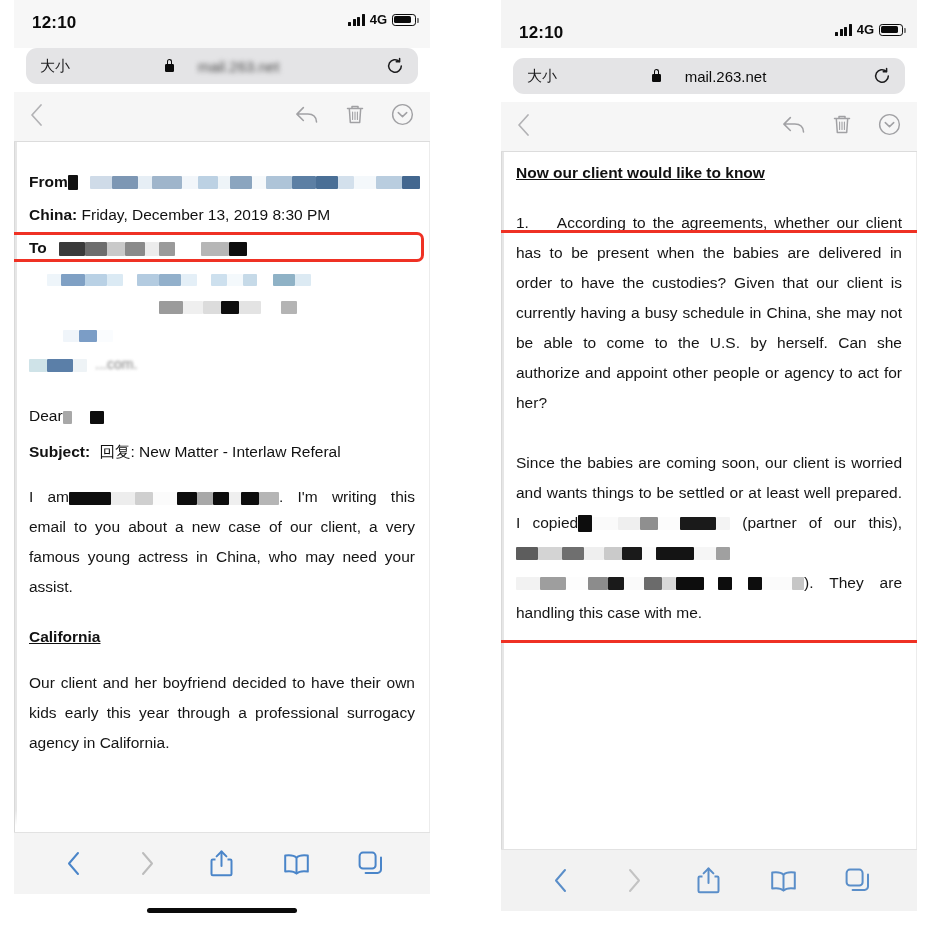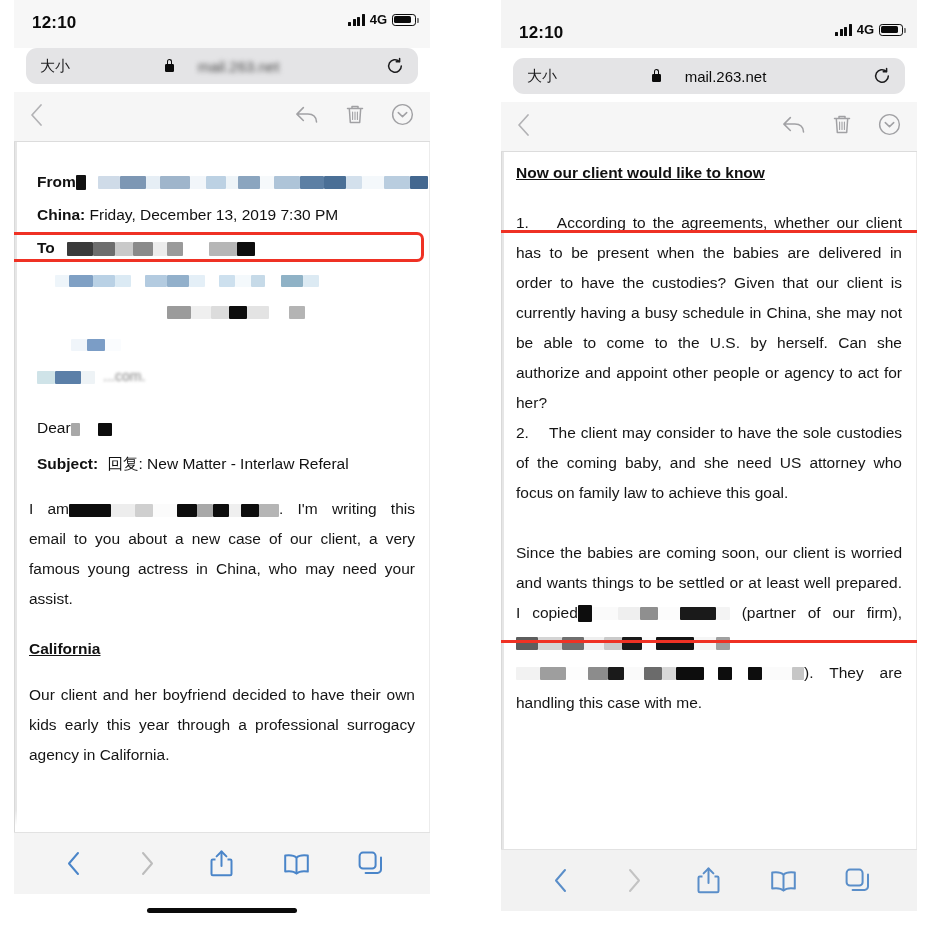--- a/index.html
+++ b/index.html
@@ -85,21 +85,21 @@
   
   .content{
     background:#ffffff;position:relative;overflow:hidden;
     border-left:1px solid #d9d9d9;border-right:1px solid #ececec;
     box-sizing:border-box;
   }
   .phone.left .content{height:690px;}
   .phone.right .content{height:697px;}
   .inner{padding:10px 14px 0 14px;}
 
-  .hdr-line{font-size:15.5px;color:#111;line-height:1.55;margin:8px;white-space:nowrap;}
+  .hdr-line{font-size:15.5px;color:#111;line-height:1.55;margin:0;white-space:nowrap;}
   .hdr-key{font-weight:bold;}
 
   
   .redact{display:inline-block;vertical-align:middle;border-radius:1px;}
   .rgrp{display:inline-flex;align-items:center;gap:0;vertical-align:middle;}
 
   .body-p{
     font-size:15.5px;line-height:30px;color:#151515;text-align:justify;
     margin:0 0 0 0;
   }
@@ -222,21 +222,21 @@
             <span class="redact" style="width:22px;height:13px;background:#4a6f96;"></span>
             <span class="redact" style="width:16px;height:13px;background:#d3e0ec;"></span>
             <span class="redact" style="width:22px;height:13px;background:#f4f8fb;"></span>
             <span class="redact" style="width:26px;height:13px;background:#b9cddf;"></span>
             <span class="redact" style="width:18px;height:13px;background:#43678f;"></span>
           </span>
         </div>
 
         <div class="hdr-line" style="margin-top:9px;">
           <span class="hdr-key">China:</span>
-          <span>Friday, December 13, 2019 7:30 PM</span>
+          <span>Friday, December 13, 2019 8:30 PM</span>
         </div>
 
         <div class="hdr-line" style="margin-top:9px;">
           <span class="hdr-key">To</span>
           <span class="rgrp">
             <span class="redact" style="width:26px;height:14px;background:#3a3a3a;margin-left:8px;"></span>
             <span class="redact" style="width:22px;height:14px;background:#6d6d6d;"></span>
             <span class="redact" style="width:18px;height:14px;background:#c9c9c9;"></span>
             <span class="redact" style="width:20px;height:14px;background:#8a8a8a;"></span>
             <span class="redact" style="width:14px;height:14px;background:#ececec;"></span>
@@ -430,35 +430,32 @@
     <div class="content">
       <div class="scrollhint"></div>
       <div class="inner" style="padding-top:8px;">
 
         <div class="sec-title tight" style="margin-top:4px;">Now our client would like to know</div>
 
         <div class="body-p" style="margin-top:26px;">
           <span>1.</span>&nbsp;&nbsp;&nbsp;&nbsp;<span>According to the agreements, whether our client has to be present when the babies are delivered in order to have the custodies? Given that our client is currently having a busy schedule in China, she may not be able to come to the U.S. by herself. Can she authorize and appoint other people or agency to act for her?</span>
         </div>
 
-        <div class="body-p">
-          <span>2.</span>&nbsp;&nbsp;&nbsp;&nbsp;<span>The client may consider to have the sole custodies of the coming baby, and she need US attorney who focus on family law to achieve this goal.</span>
-        </div>
 
         <div class="body-p" style="margin-top:30px;">
           <span>Since the babies are coming soon, our client is worried and wants things to be settled or at least well prepared. I copied</span><span class="rgrp">
               <span class="redact" style="width:14px;height:17px;background:#0d0d0d;vertical-align:top;"></span>
               <span class="redact" style="width:26px;height:13px;background:#fafafa;"></span>
               <span class="redact" style="width:22px;height:13px;background:#efefef;"></span>
               <span class="redact" style="width:18px;height:13px;background:#8f8f8f;"></span>
               <span class="redact" style="width:22px;height:13px;background:#fcfcfc;"></span>
               <span class="redact" style="width:36px;height:13px;background:#1a1a1a;"></span>
               <span class="redact" style="width:14px;height:13px;background:#f4f4f4;"></span>
             </span>
-          <span>(partner of our firm),</span><span class="rgrp">
+          <span>(partner of our this),</span><span class="rgrp">
               <span class="redact" style="width:22px;height:13px;background:#5d5d5d;"></span>
               <span class="redact" style="width:24px;height:13px;background:#d4d4d4;"></span>
               <span class="redact" style="width:22px;height:13px;background:#6f6f6f;"></span>
               <span class="redact" style="width:20px;height:13px;background:#efefef;"></span>
               <span class="redact" style="width:18px;height:13px;background:#cacaca;"></span>
               <span class="redact" style="width:20px;height:13px;background:#1a1a1a;"></span>
               <span class="redact" style="width:14px;height:13px;background:#fbfbfb;"></span>
               <span class="redact" style="width:38px;height:13px;background:#141414;"></span>
               <span class="redact" style="width:22px;height:13px;background:#f6f6f6;"></span>
               <span class="redact" style="width:14px;height:13px;background:#a0a0a0;"></span>

